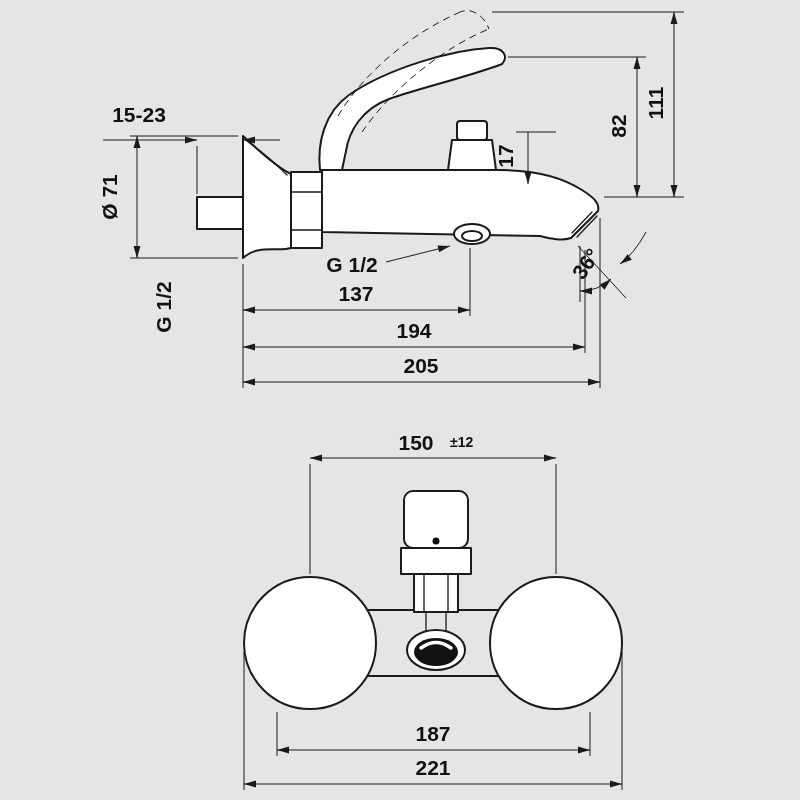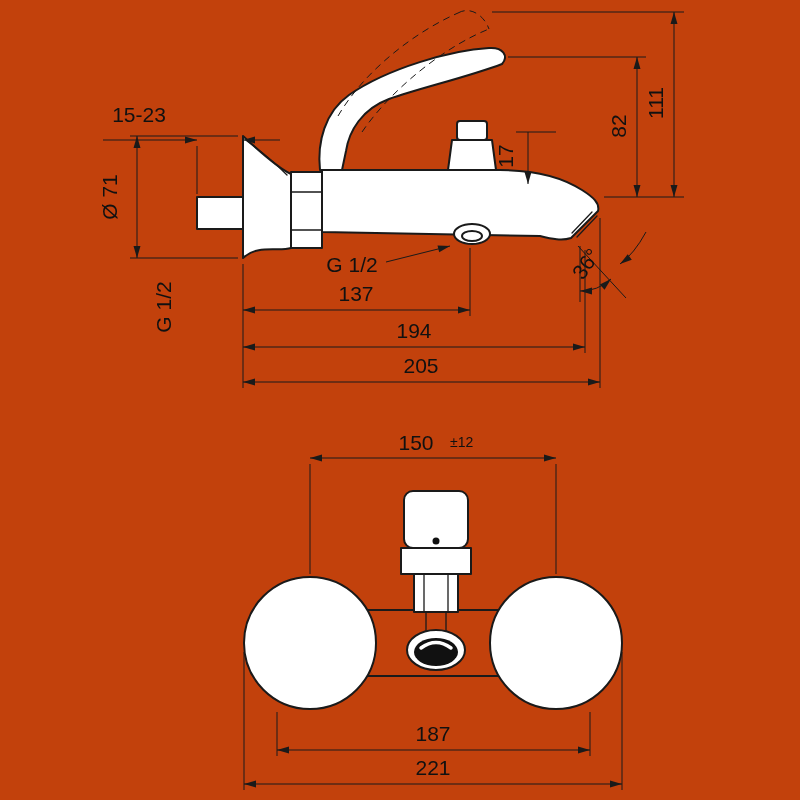--- a/index.html
+++ b/index.html
@@ -1,16 +1,16 @@
 <!DOCTYPE html>
 <html><head>
 <meta charset="utf-8">
 <style>
   html,body{margin:0;padding:0;background:#ffffff;}
-  .canvas{width:800px;height:800px;background:#c2410c;position:relative;font-family:"Liberation Sans",sans-serif;}
+  .canvas{width:800px;height:800px;background:#e5e5e5;position:relative;font-family:"Liberation Sans",sans-serif;font-weight:bold;}
   svg{display:block;}
   .o  {fill:#ffffff;stroke:#1a1a1a;stroke-width:2;stroke-linejoin:round;stroke-linecap:round;}
   .on {fill:none;stroke:#1a1a1a;stroke-width:2;stroke-linejoin:round;stroke-linecap:round;}
   .thin{fill:none;stroke:#1a1a1a;stroke-width:1.3;stroke-linecap:round;}
   .dim{fill:none;stroke:#1a1a1a;stroke-width:1;}
   .dsh{stroke-dasharray:7 5;}
   .blk{fill:#111111;stroke:none;}
   .hl {fill:none;stroke:#ffffff;stroke-width:3.5;stroke-linecap:round;}
   text{font-size:21px;fill:#111111;font-family:"Liberation Sans",sans-serif;}
   .sm{font-size:14px;}

